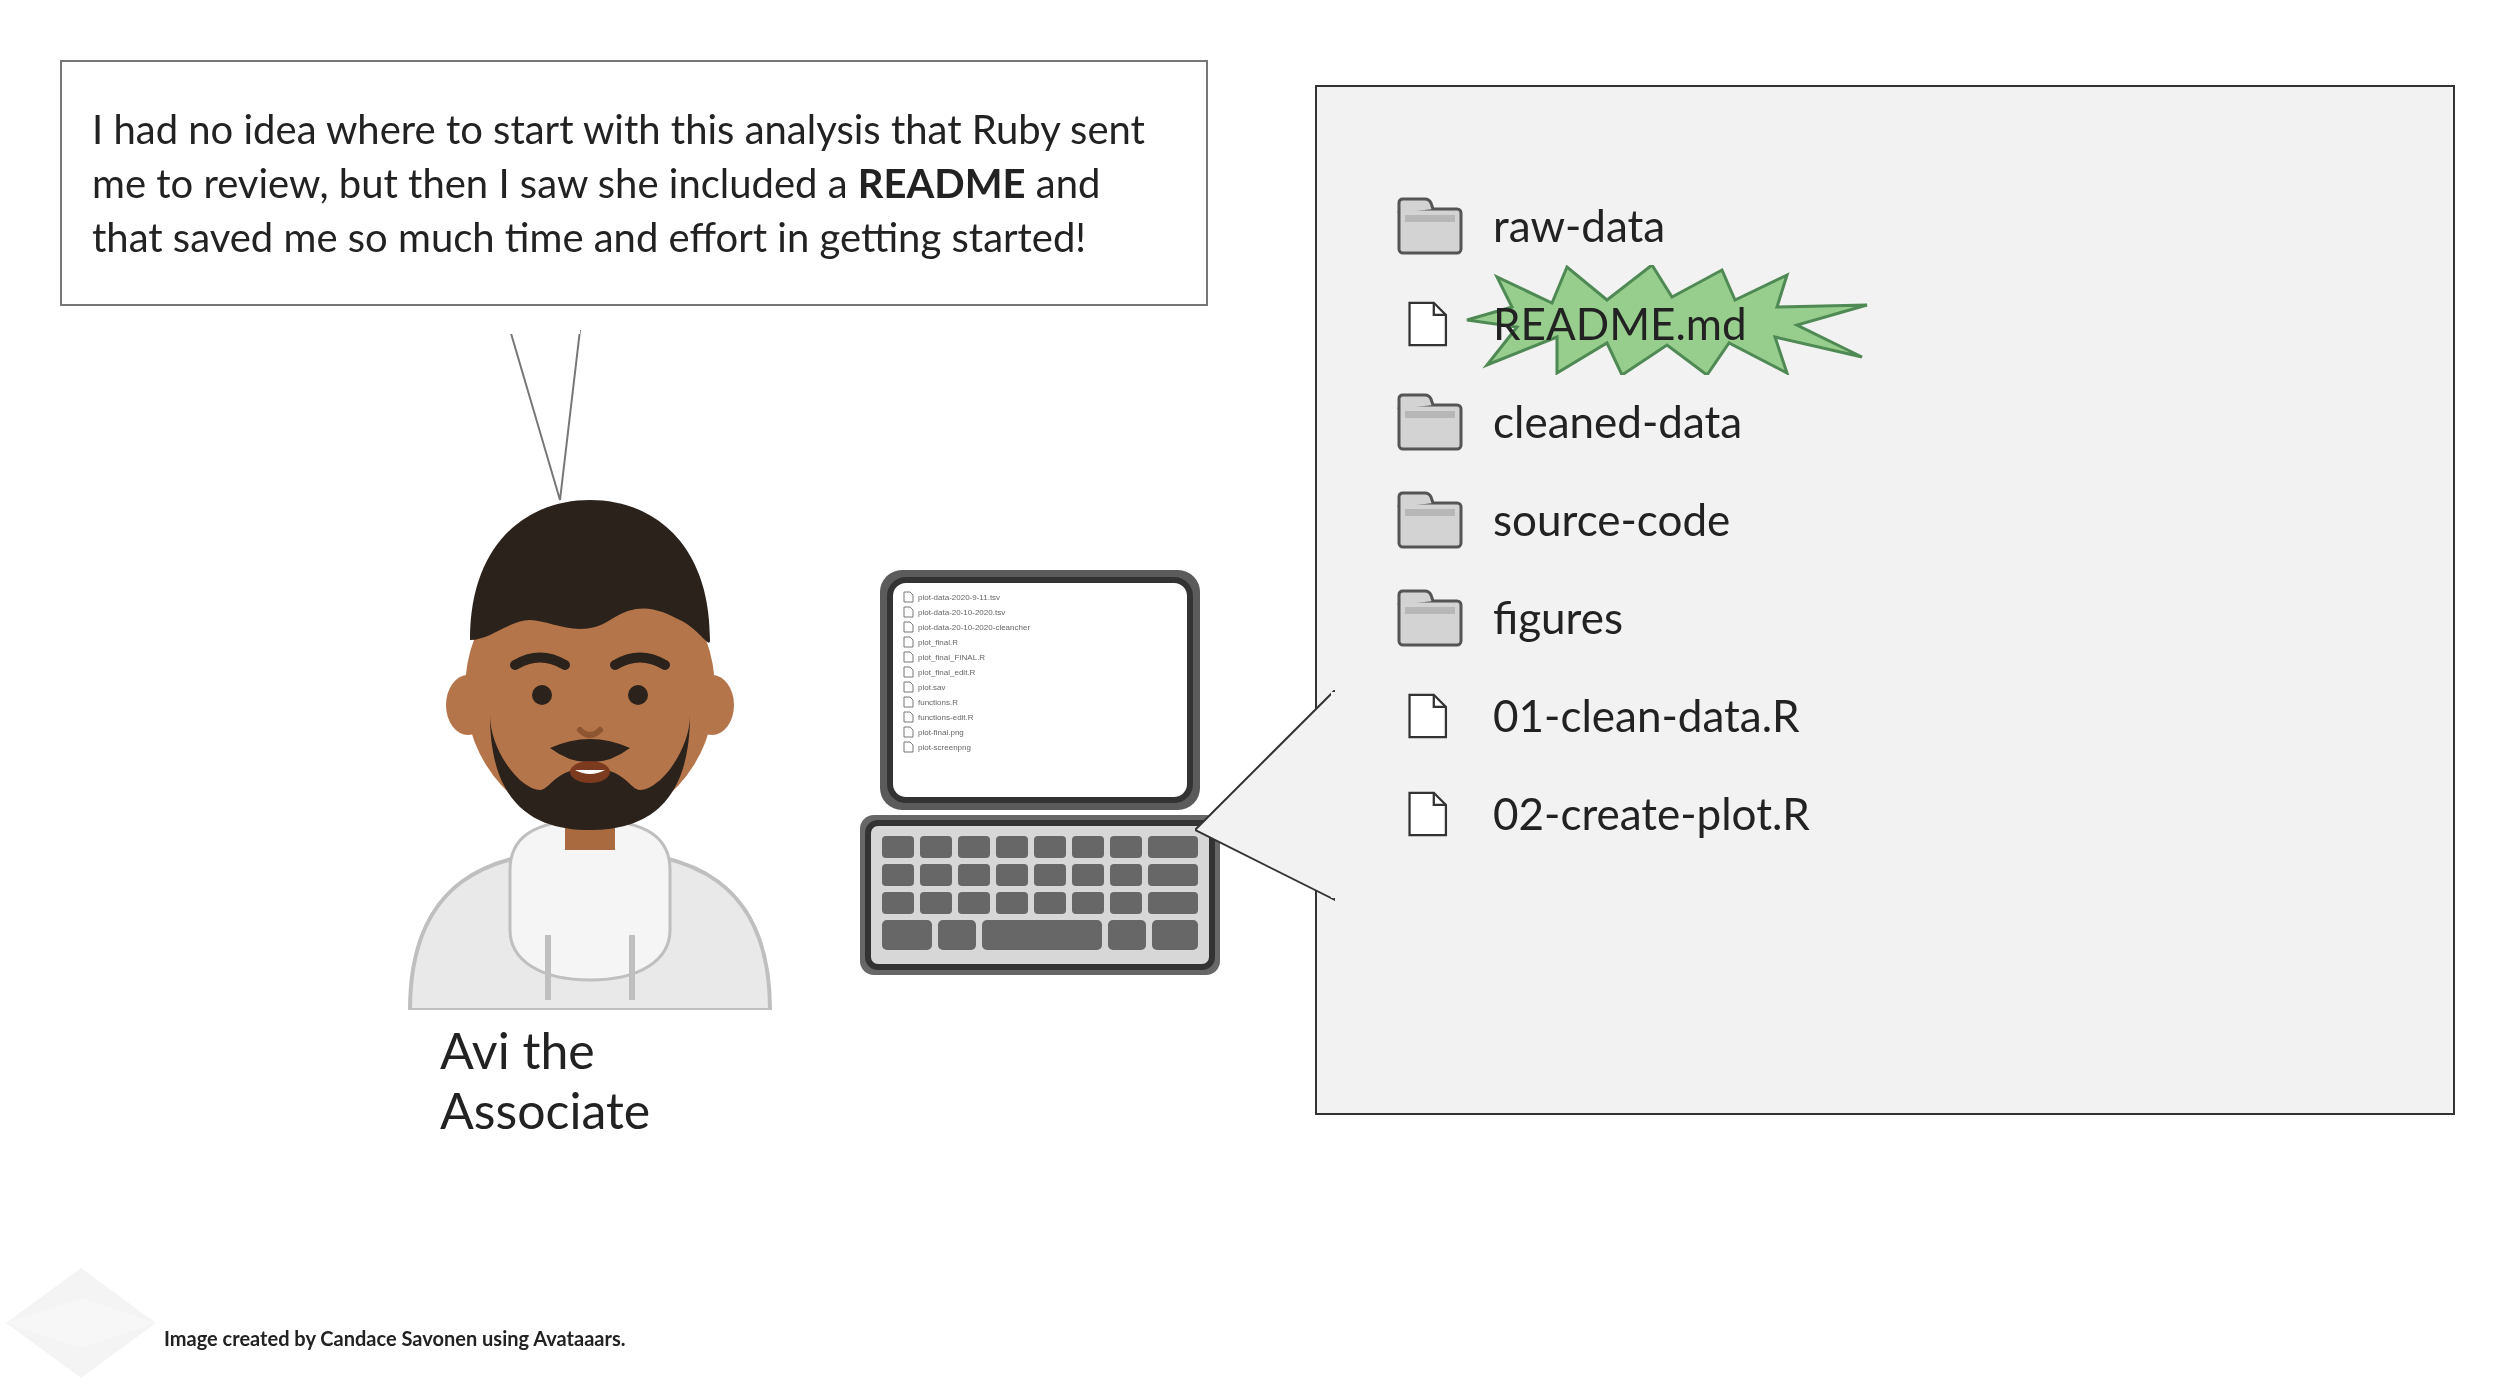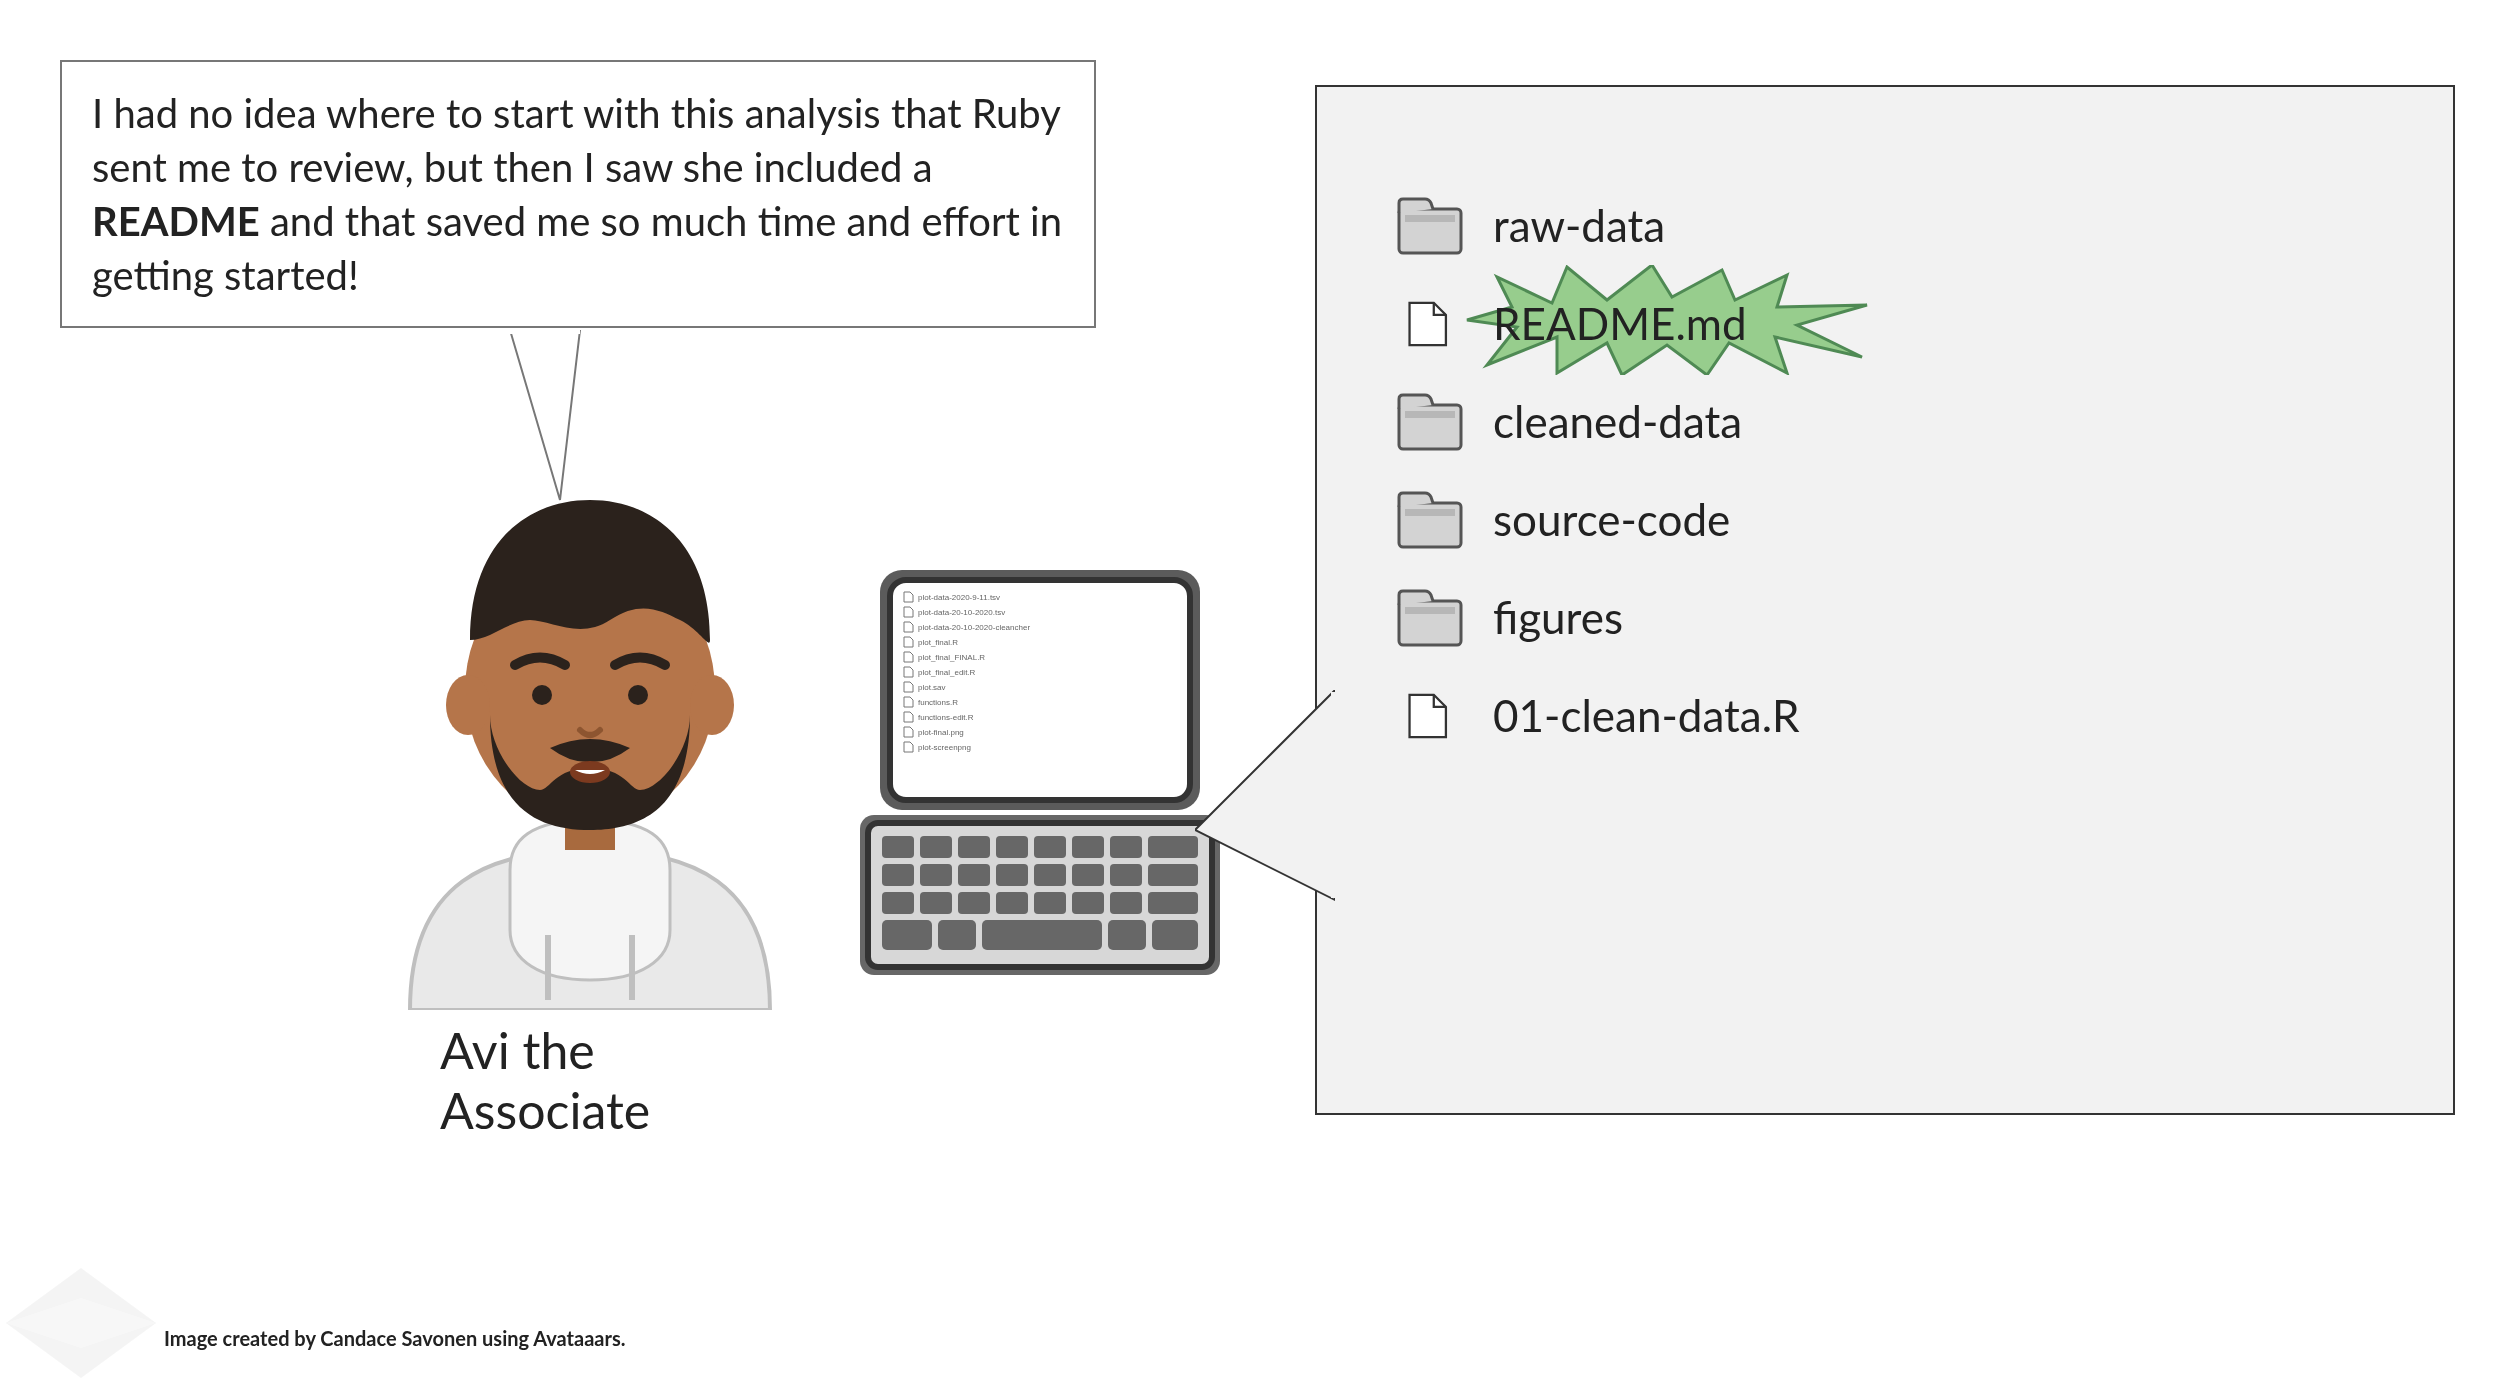--- a/index.html
+++ b/index.html
@@ -7,23 +7,23 @@
       width: 2500px;
       height: 1388px;
       font-family: 'Lato', 'Segoe UI', Arial, sans-serif;
       background: #fff;
       position: relative;
     }
     .speech-bubble {
       position: absolute;
       left: 60px;
       top: 60px;
-      width: 1036px;
+      width: 1148px;
       border: 2px solid #777;
-      padding: 24px 30px;
+      padding: 40px 30px;
       font-size: 40px;
       line-height: 1.35;
       color: #222;
       background: #fff;
       z-index: 3;
     }
     .speech-tail {
       position: absolute;
       left: 510px;
       top: 330px;
@@ -298,20 +298,27 @@
   </svg></span>
         <span class="label">figures</span>
       </div>
       <div class="file-item">
         <span class="icon"><svg viewBox="0 0 66 60" width="50" height="62" style="margin-left:8px;margin-right:8px">
     <path d="M6 2 L38 2 L54 18 L54 58 L6 58 Z" fill="#fff" stroke="#333" stroke-width="3"></path>
     <path d="M38 2 L38 18 L54 18" fill="none" stroke="#333" stroke-width="3"></path>
   </svg></span>
         <span class="label">01-clean-data.R</span>
       </div>
+      <div class="file-item">
+        <span class="icon"><svg viewBox="0 0 66 60" width="50" height="62" style="margin-left:8px;margin-right:8px">
+    <path d="M6 2 L38 2 L54 18 L54 58 L6 58 Z" fill="#fff" stroke="#333" stroke-width="3"></path>
+    <path d="M38 2 L38 18 L54 18" fill="none" stroke="#333" stroke-width="3"></path>
+  </svg></span>
+        <span class="label">02-create-plot.R</span>
+      </div>
     </div>
 </div>
 <div class="file-panel-tail">
   <svg width="140" height="220">
     <polygon points="140,0 140,210 0,140" fill="#f2f2f2" stroke="#333" stroke-width="2"></polygon>
     <rect x="136" y="2" width="10" height="206" fill="#f2f2f2"></rect>
   </svg>
 </div>
 
 <div class="leaf-deco">

